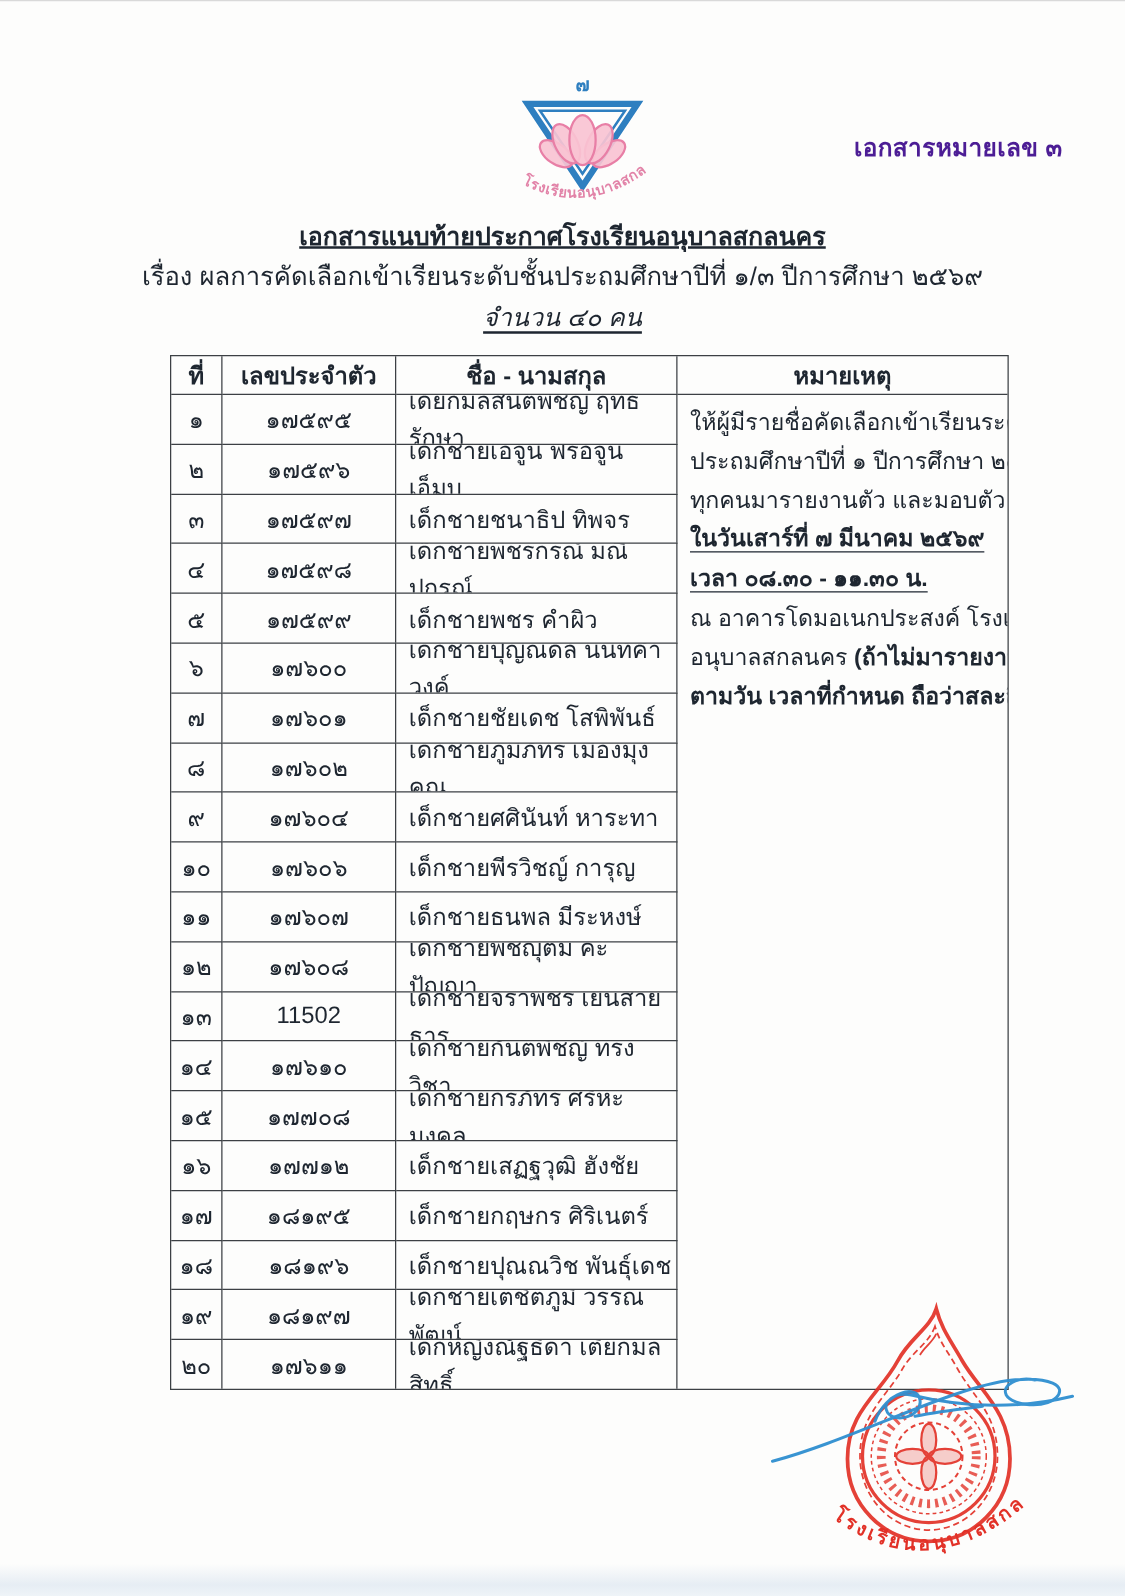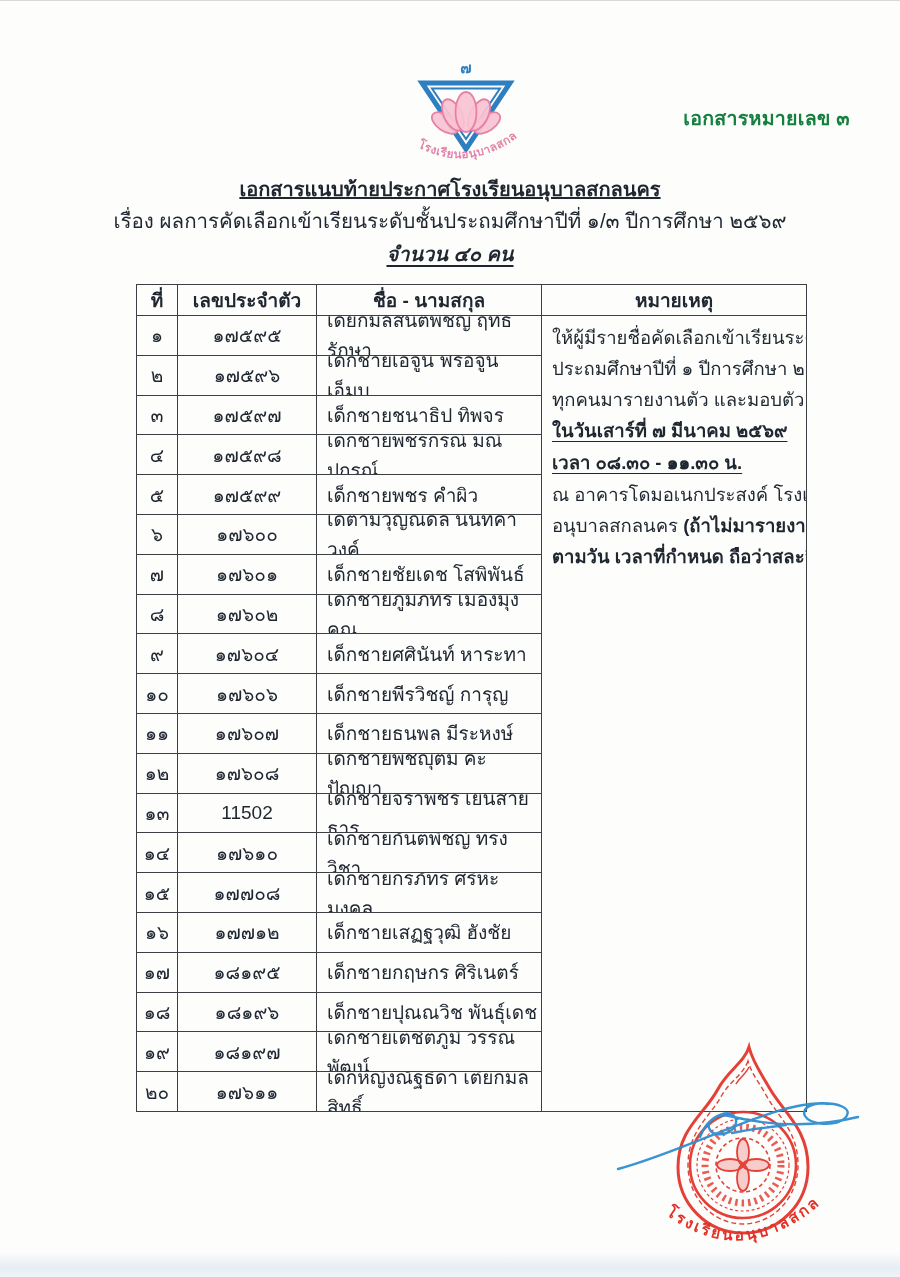--- a/index.html
+++ b/index.html
@@ -8,28 +8,28 @@
     position:relative; width:900px; height:1277px;
     background:#fdfdfc; overflow:hidden;
     font-family:"Liberation Sans","DejaVu Sans",sans-serif;
     color:#1e2630;
     border-top:1px solid #d9d9d9;
   }
   
   .logo { position:absolute; left:404px; top:56px; width:124px; height:118px; }
   .doc-number {
     position:absolute; top:102px; right:50px;
-    font-size:19.5px; font-weight:bold; color:#15803d; letter-spacing:.3px;
+    font-size:19.5px; font-weight:bold; color:#4c1d95; letter-spacing:.3px;
   }
   .title1 { position:absolute; top:172px; left:0; width:100%; text-align:center;
             font-size:20px; font-weight:bold;text-decoration:underline; }
   .title2 { position:absolute; top:203px; left:0; width:100%; text-align:center;
             font-size:20.5px; font-weight:normal; }
   .count-line { position:absolute; top:237px; left:0; width:100%; text-align:center;
-            font-size:20px; font-weight:bold; font-style:italic; }
+            font-size:20px; font-weight:normal; font-style:italic; }
   .count-line span { text-decoration:underline; text-underline-offset:4px; }
 
   
   .tbl {
     position:absolute; left:136px; top:283px;
     display:grid;
     grid-template-columns:41px 139px 225px 264px;
     grid-template-rows:30px repeat(20, 39.8px);
     border:1.6px solid #3c4044;
     font-size:19px; z-index:1; background:transparent;
@@ -130,21 +130,21 @@
       <div class="cell no">๔</div>
       <div class="cell id">๑๗๕๙๘</div>
       <div class="cell name">เด็กชายพชรกรณ์ มณีปกรณ์</div>
 
       <div class="cell no">๕</div>
       <div class="cell id">๑๗๕๙๙</div>
       <div class="cell name">เด็กชายพชร คำผิว</div>
 
       <div class="cell no">๖</div>
       <div class="cell id">๑๗๖๐๐</div>
-      <div class="cell name">เด็ตามวุญณดล นนท์คำวงค์</div>
+      <div class="cell name">เด็กชายปุญณดล นนท์คำวงค์</div>
 
       <div class="cell no">๗</div>
       <div class="cell id">๑๗๖๐๑</div>
       <div class="cell name">เด็กชายชัยเดช โสพิพันธ์</div>
 
       <div class="cell no">๘</div>
       <div class="cell id">๑๗๖๐๒</div>
       <div class="cell name">เด็กชายภูมิภัทร เมืองมุงคุณ</div>
 
       <div class="cell no">๙</div>

